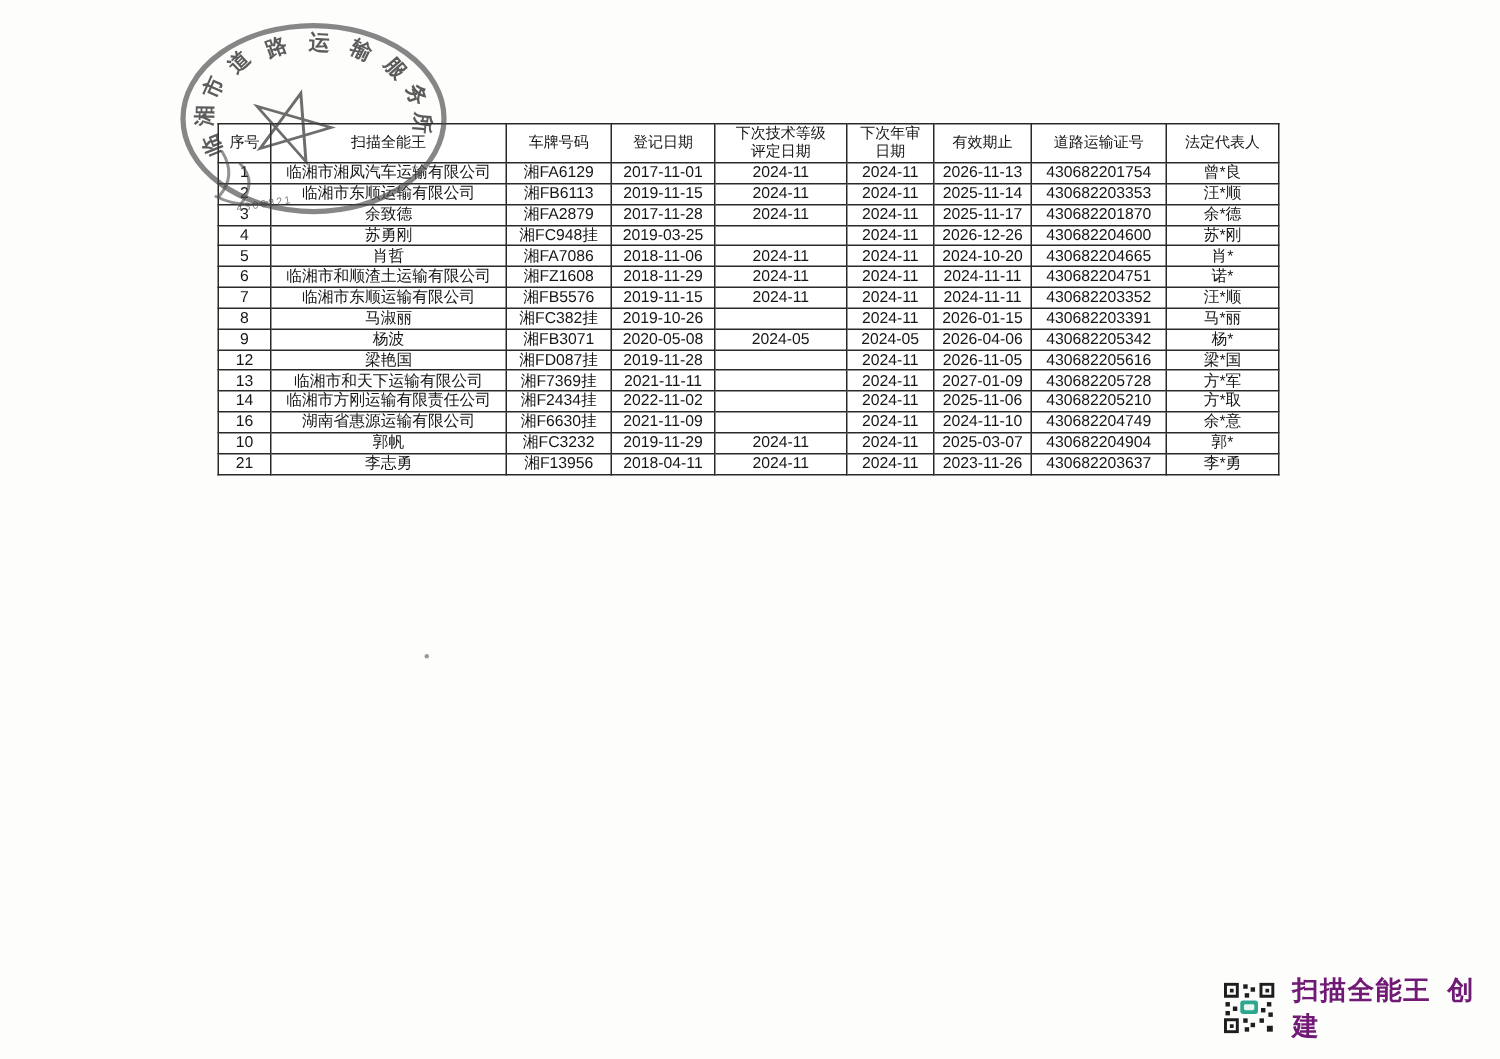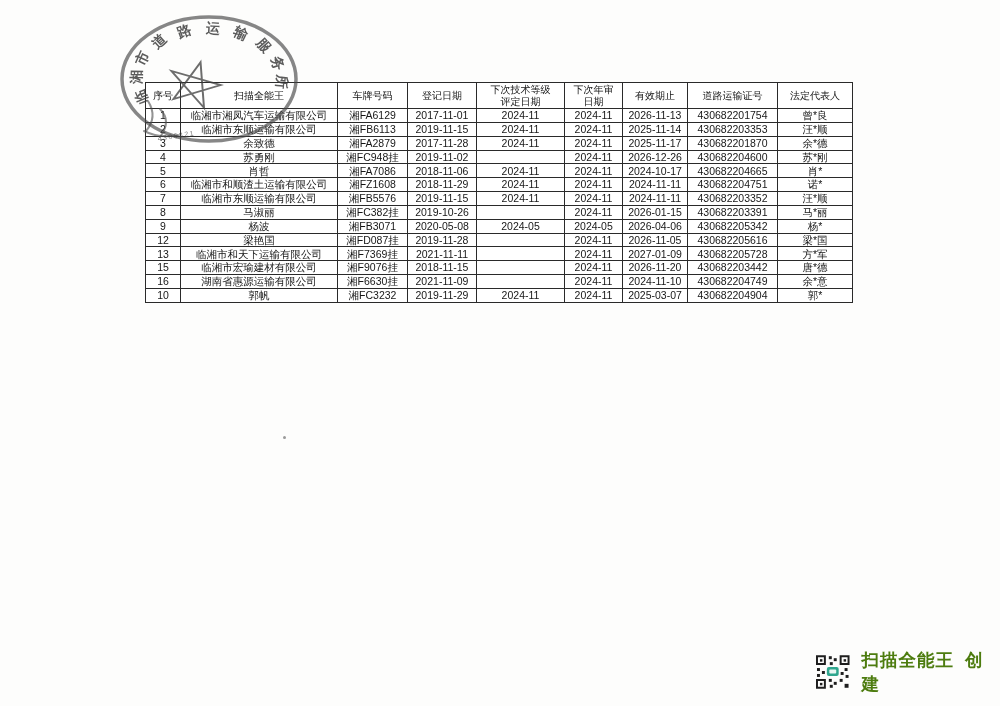--- a/index.html
+++ b/index.html
@@ -38,21 +38,21 @@
   .stamp { position:absolute; left:114px; top:8px; width:192px; height:152px; z-index:5; pointer-events:none; }
   .stamp-char {
     position:absolute; font-size:14px; font-weight:bold;
     color:rgba(55,55,55,0.82); z-index:6; pointer-events:none;
     transform-origin:center center; line-height:1;
   }
 
   
   .footer-credit { position:absolute; left:816px; top:653px; height:38px; display:flex; align-items:center; }
   .qr-icon { width:34px; height:34px; margin-right:12px; }
-  .credit-text { font-size:17.5px; font-weight:600; color:#4d7c0f; letter-spacing:1px; word-spacing:5px; }
+  .credit-text { font-size:17.5px; font-weight:600; color:#701a75; letter-spacing:1px; word-spacing:5px; }
 
   
   .artifact-dot { position:absolute; left:283px; top:436px; width:3px; height:3px; border-radius:50%; background:#9a9a9a; }
 </style>
 </head>
 <body>
 
 <div class="page">
 
   <table class="doc-table">
@@ -113,35 +113,35 @@
           <td>2024-11</td>
           <td>2024-11</td>
           <td>2025-11-17</td>
           <td>430682201870</td>
           <td>余*德</td>
         </tr>
         <tr>
           <td>4</td>
           <td>苏勇刚</td>
           <td>湘FC948挂</td>
-          <td>2019-11-02</td>
+          <td>2019-03-25</td>
           <td></td>
           <td>2024-11</td>
           <td>2026-12-26</td>
           <td>430682204600</td>
           <td>苏*刚</td>
         </tr>
         <tr>
           <td>5</td>
           <td>肖哲</td>
           <td>湘FA7086</td>
           <td>2018-11-06</td>
           <td>2024-11</td>
           <td>2024-11</td>
-          <td>2024-10-17</td>
+          <td>2024-10-20</td>
           <td>430682204665</td>
           <td>肖*</td>
         </tr>
         <tr>
           <td>6</td>
           <td>临湘市和顺渣土运输有限公司</td>
           <td>湘FZ1608</td>
           <td>2018-11-29</td>
           <td>2024-11</td>
           <td>2024-11</td>
@@ -198,29 +198,29 @@
           <td>临湘市和天下运输有限公司</td>
           <td>湘F7369挂</td>
           <td>2021-11-11</td>
           <td></td>
           <td>2024-11</td>
           <td>2027-01-09</td>
           <td>430682205728</td>
           <td>方*军</td>
         </tr>
         <tr>
-          <td>15</td>
-          <td>临湘市宏瑜建材有限公司</td>
-          <td>湘F9076挂</td>
-          <td>2018-11-15</td>
-          <td></td>
-          <td>2024-11</td>
-          <td>2026-11-20</td>
-          <td>430682203442</td>
-          <td>唐*德</td>
+          <td>14</td>
+          <td>临湘市方刚运输有限责任公司</td>
+          <td>湘F2434挂</td>
+          <td>2022-11-02</td>
+          <td></td>
+          <td>2024-11</td>
+          <td>2025-11-06</td>
+          <td>430682205210</td>
+          <td>方*取</td>
         </tr>
         <tr>
           <td>16</td>
           <td>湖南省惠源运输有限公司</td>
           <td>湘F6630挂</td>
           <td>2021-11-09</td>
           <td></td>
           <td>2024-11</td>
           <td>2024-11-10</td>
           <td>430682204749</td>
@@ -229,20 +229,31 @@
         <tr>
           <td>10</td>
           <td>郭帆</td>
           <td>湘FC3232</td>
           <td>2019-11-29</td>
           <td>2024-11</td>
           <td>2024-11</td>
           <td>2025-03-07</td>
           <td>430682204904</td>
           <td>郭*</td>
+        </tr>
+        <tr>
+          <td>21</td>
+          <td>李志勇</td>
+          <td>湘F13956</td>
+          <td>2018-04-11</td>
+          <td>2024-11</td>
+          <td>2024-11</td>
+          <td>2023-11-26</td>
+          <td>430682203637</td>
+          <td>李*勇</td>
         </tr>
       </tbody>
   </table>
 
   <svg class="stamp" viewBox="0 0 192 150" xmlns="http://www.w3.org/2000/svg">
     <ellipse cx="95" cy="70" rx="87" ry="62" fill="none" stroke="rgba(70,70,70,0.65)" stroke-width="3.5"></ellipse>
     <path d="M0,-27 L-15.9,21.8 L25.7,-8.3 L-25.7,-8.3 L15.9,21.8 Z" transform="translate(80,76) rotate(16) scale(1,0.88)" fill="none" stroke="rgba(60,60,60,0.75)" stroke-width="2"></path>
     <g fill="none" stroke="rgba(75,75,75,0.6)" stroke-width="2" stroke-linecap="round">
       <path d="M34,92 q10,16 -2,30"></path>
       <path d="M46,100 q12,12 0,28"></path>

